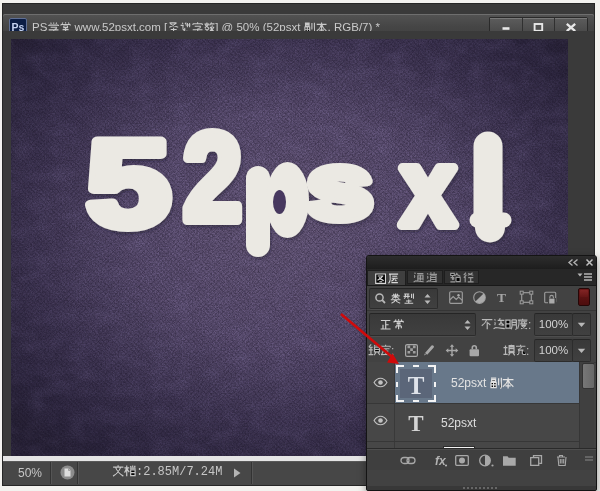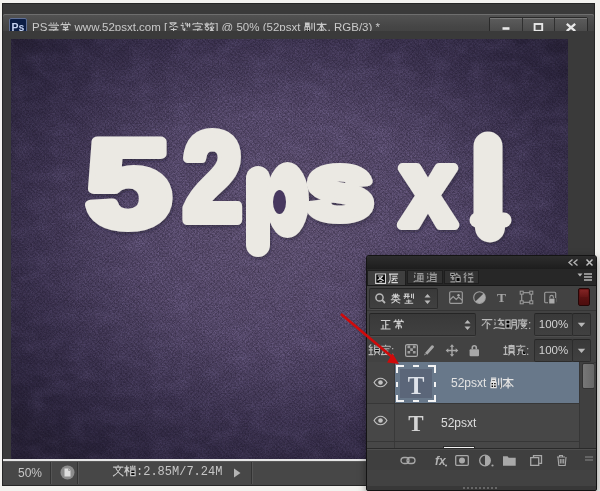--- a/index.html
+++ b/index.html
@@ -7,21 +7,21 @@
 #win{position:absolute;left:2px;top:3px;width:593px;height:483px;background:#3a3a3a;border:1px solid #262626;box-sizing:border-box;}
 #titlebar{position:absolute;left:0;top:0;width:100%;height:26px;background:linear-gradient(#535353,#454545 50%,#404040);border-bottom:1px solid #2f2f2f;box-shadow:inset 0 1px 0 #6e6e6e;border-radius:2px 2px 0 0;margin-top:10px;}
 #psicon{position:absolute;left:6px;top:4px;width:16px;height:16px;background:#0c1e45;border:1px solid #5f6f94;border-radius:2px;color:#c6d4f2;font-size:10.5px;font-weight:bold;text-align:center;line-height:16px;}
 #titletext{position:absolute;left:29px;top:0;height:26px;color:#cacaca;font-size:11.5px;white-space:nowrap;display:flex;align-items:center;}
 #titletext .cj{margin:0 0.5px;}
 #winbtns{position:absolute;right:6px;top:3px;width:97px;height:18px;background:linear-gradient(#5c5c5c,#454545);border:1px solid #2a2a2a;border-radius:1px 2px 1px 1px;display:flex;}
 .wb{flex:1;position:relative;border-right:1px solid #303030;box-shadow:inset 0 1px 0 #787878;display:flex;align-items:center;justify-content:center;}
 .wb:last-child{border-right:none;}
 #client{position:absolute;left:0;top:27px;right:0;bottom:0;background:#3a3a3a;}
 #canvas{position:absolute;left:8px;top:8px;width:557px;height:421px;background:#463b5c;}
-#statusbar{position:absolute;left:0;bottom:0;height:24px;width:100%;background:#474747;border-top:2px solid #e5e5e5;box-shadow:inset 0 1px 0 #595959;color:#c6c6c6;font-size:12px;}
+#statusbar{position:absolute;left:0;bottom:0;height:24px;width:100%;background:#474747;border-top:5px solid #e5e5e5;box-shadow:inset 0 1px 0 #595959;color:#c6c6c6;font-size:12px;}
 .sb-sep{position:absolute;top:1px;bottom:1px;width:1px;background:#333;box-shadow:1px 0 0 #555;}
 #panel{position:absolute;left:363px;top:224px;width:231px;height:236px;background:#424242;border:1px solid #141414;border-radius:3px 3px 2px 2px;box-sizing:border-box;box-shadow:0 3px 8px rgba(0,0,0,0.4);}
 #ptop{position:absolute;left:0;top:0;width:100%;height:13px;background:linear-gradient(#2d2d2d,#1d1d1d);border-radius:2px 2px 0 0;border-bottom:1px solid #101010;}
 #ptabs{position:absolute;left:0;top:13px;width:100%;height:16px;background:#272727;border-bottom:1px solid #191919;}
 .ptab{position:absolute;top:1px;height:14px;display:flex;align-items:center;justify-content:center;color:#919191;border:1px solid #1e1e1e;background:#323232;box-sizing:border-box;}
 .ptab.act{background:#3f3f3f;color:#d6d6d6;height:15px;border-bottom:none;}
 .prow{position:absolute;left:0;width:100%;color:#b8b8b8;}
 .pbox{position:absolute;background:linear-gradient(#393939,#404040);border:1px solid #2c2c2c;border-top-color:#252525;border-radius:2px;box-shadow:0 1px 0 rgba(255,255,255,0.06);}
 .lrow{position:absolute;left:0;width:100%;}
 .eyecol{position:absolute;left:0;top:0;bottom:0;width:27px;border-right:1px solid #393939;}
@@ -161,21 +161,21 @@
         <svg class="cj" width="11" height="11" viewBox="0 0 11 11">
           <use href="#zxiao" stroke="#c9c9c9" stroke-width="1.1"></use>
         </svg>
         <span>] @ 50% (52psxt&nbsp;</span>
         <svg class="cj" width="11" height="11" viewBox="0 0 11 11">
           <use href="#zfu" stroke="#c9c9c9" stroke-width="1.1"></use>
         </svg>
         <svg class="cj" width="11" height="11" viewBox="0 0 11 11">
           <use href="#zben" stroke="#c9c9c9" stroke-width="1.1"></use>
         </svg>
-        <span>, RGB/3) *</span>
+        <span>, RGB/7) *</span>
       </div>
     <div id="winbtns">
       <div class="wb">
           <svg width="12" height="12" viewBox="0 0 12 12">
             <path d="M2.5,7.5 H9.5" stroke="#e8e8e8" stroke-width="2.6"></path>
           </svg>
         </div>
       <div class="wb">
           <svg width="13" height="13" viewBox="0 0 13 13">
             <rect x="2.6" y="3" width="7.6" height="6.8" fill="none" stroke="#e8e8e8" stroke-width="1.9"></rect>

